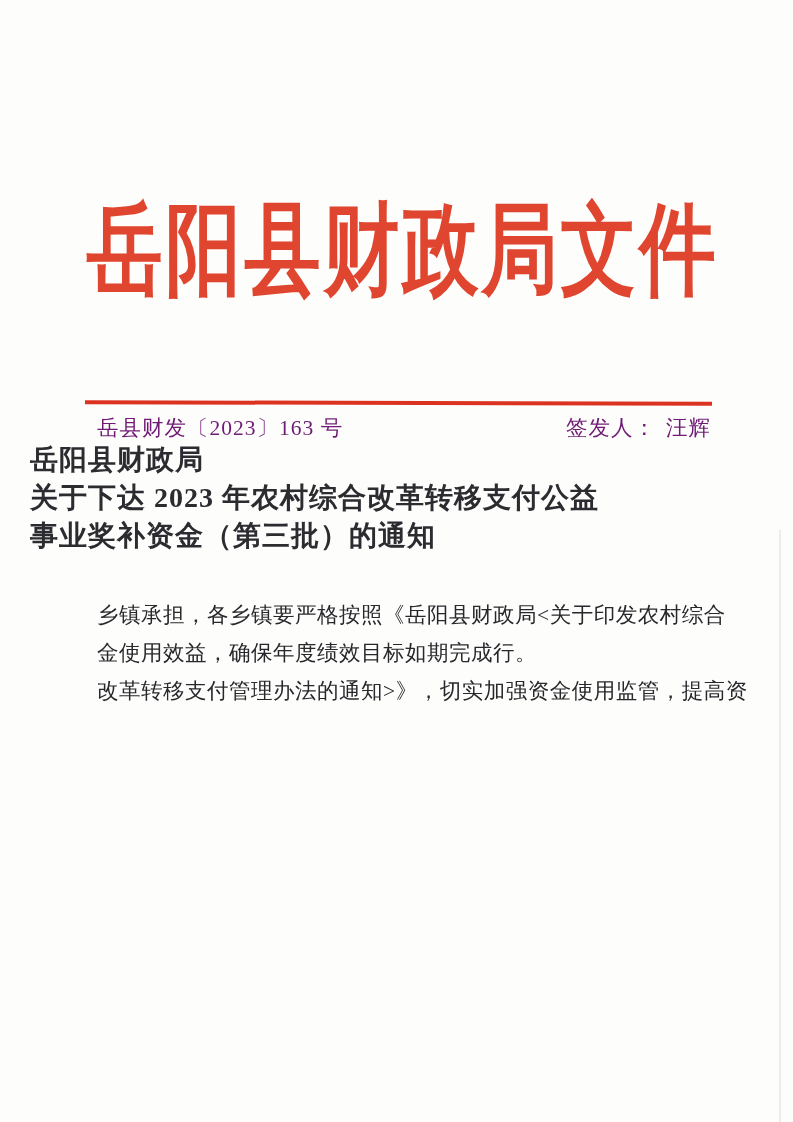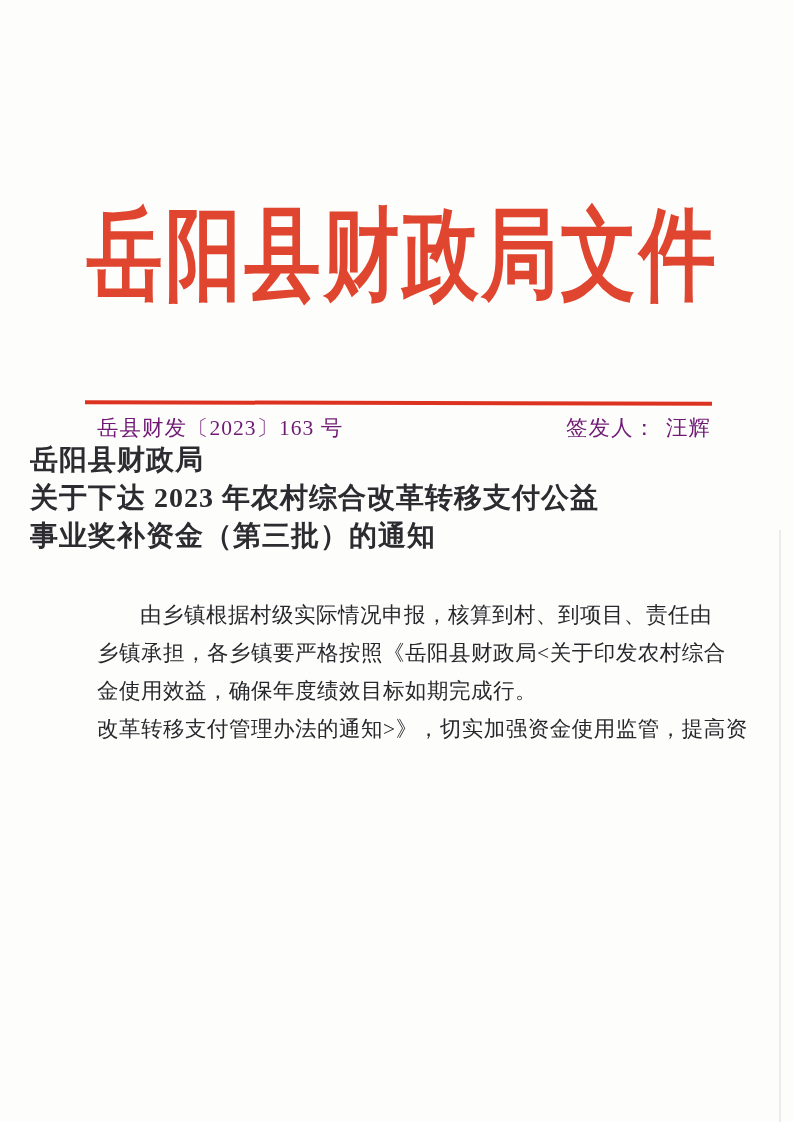--- a/index.html
+++ b/index.html
@@ -18,21 +18,21 @@
     top: 530px; right: 12px;
     width: 2px; height: 592px;
     background: #ececea;
   }
   
   .banner {
     position: absolute;
     top: 200px; left: 12px; right: 0;
     height: 112px;
     display: flex;
-    align-items: center;
+    align-items: flex-start;
     justify-content: center;
   }
   .banner-text {
     font-size: 76px;
     font-weight: bold;
     letter-spacing: 3px;
     white-space: nowrap;
     transform: scaleY(1.32);
     transform-origin: center;
   }
@@ -100,21 +100,20 @@
 
   <div class="doc-title">
       <div class="line">岳阳县财政局</div>
       <div class="line">关于下达 2023 年农村综合改革转移支付公益</div>
       <div class="line">事业奖补资金（第三批）的通知</div>
     </div>
 
   <div class="content">
     <div>
         <div class="para">
-          <div class="line first">由乡镇根据村级实际情况申报，核算到村、到项目、责任由</div>
           <div class="line">乡镇承担，各乡镇要严格按照《岳阳县财政局&lt;关于印发农村综合</div>
           <div class="line">金使用效益，确保年度绩效目标如期完成行。</div>
           <div class="line">改革转移支付管理办法的通知&gt;》，切实加强资金使用监管，提高资</div>
         </div>
       </div>
   </div>
 
   <div class="scan-edge"></div>
 </div>
 

